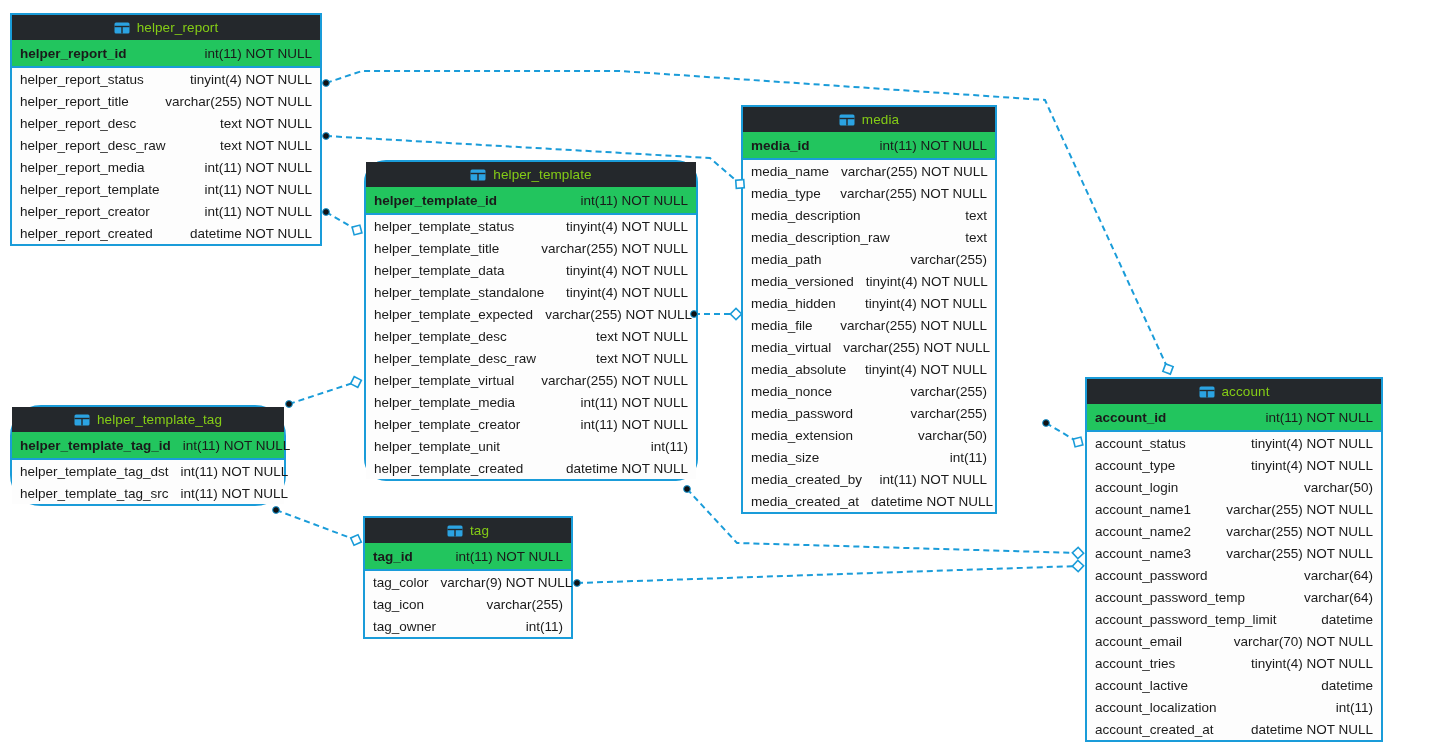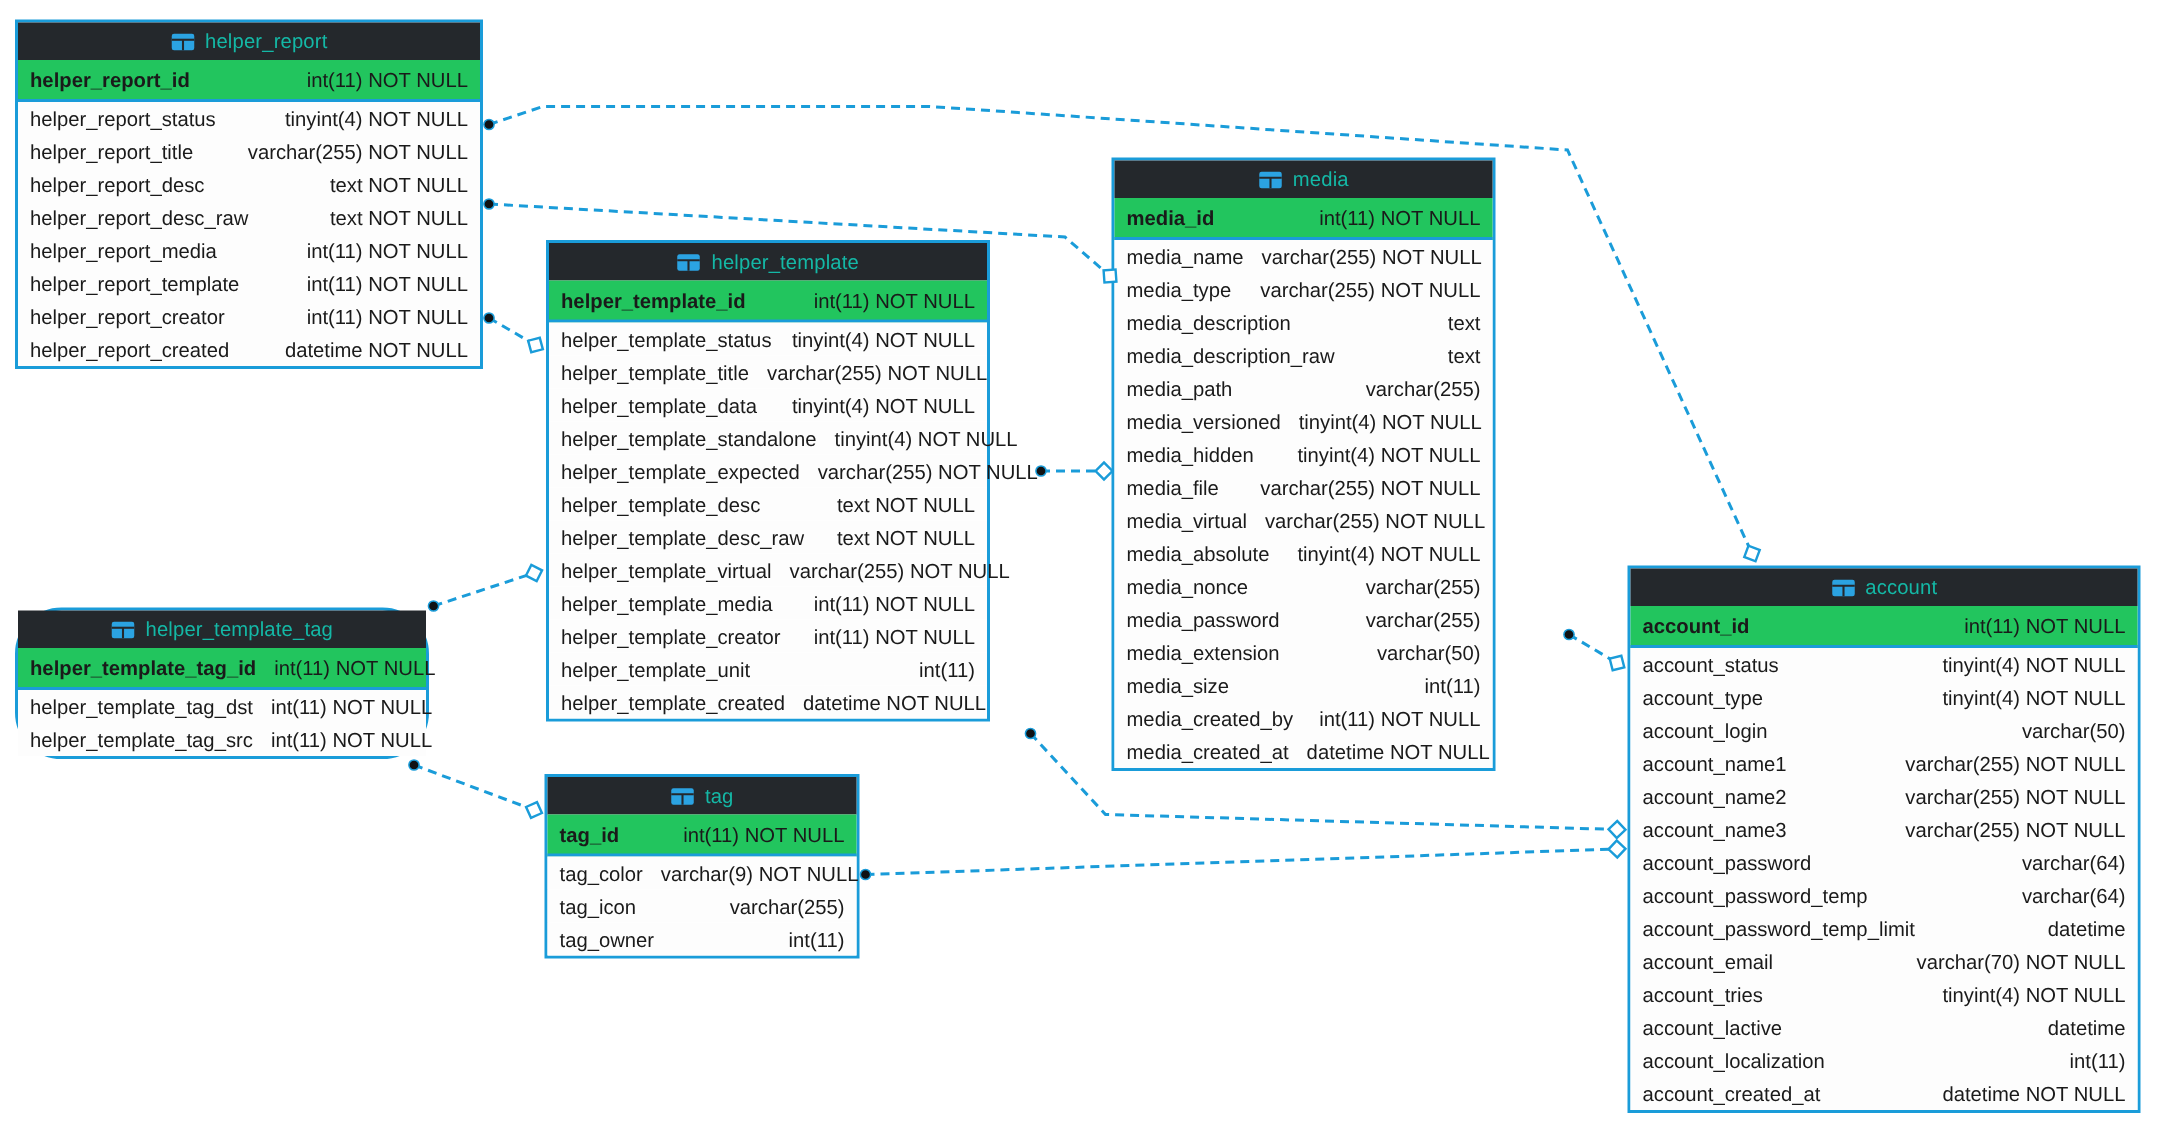--- a/index.html
+++ b/index.html
@@ -6,21 +6,21 @@
   body{
     width:1438px;height:754px;position:relative;background:#ffffff;
     font-family:"Liberation Sans",sans-serif;overflow:hidden;
   }
   #canvas{position:absolute;inset:0;}
   .table{
     position:absolute;background:#ffffff;border:2px solid #1a9cd9;
     box-sizing:border-box;z-index:1;color:#1a1a1a;
   }
   .thead{
-    background:#24282c;color:#14b8a6;height:25px;
+    background:#24282c;color:#84cc16;height:25px;
     display:flex;align-items:center;justify-content:center;gap:7px;
     font-size:13.5px;letter-spacing:.1px;
   }
   .ticon{display:inline-flex;align-items:center;}
   .row{
     height:22px;display:flex;align-items:center;justify-content:space-between;
     gap:12px;padding:0 8px;font-size:13.5px;white-space:nowrap;background:#fdfdfd;
   }
   .pkrow{height:26px;border-bottom:2px solid #1a9cd9;background:#22c55e;}
   .pkrow .cname{font-weight:bold;}
@@ -120,21 +120,21 @@
     <span class="ctype">int(11) NOT NULL</span>
   </div>
 
   <div class="row">
     <span class="cname">helper_report_created</span>
     <span class="ctype">datetime NOT NULL</span>
   </div>
 </div>
   </div>
 
-  <div class="table" style="left: 364px; top: 160px; width: 296px;">
+  <div class="table" style="left: 364px; top: 160px; width: 334px; border-radius: 22px;">
     <div class="thead">
       <span class="ticon">
         <svg width="16" height="12" viewBox="0 0 16 12">
           <rect x="0.5" y="0.5" width="15" height="11" rx="1.5" fill="#2ba3e2"></rect>
           <line x1="0.5" y1="4.5" x2="15.5" y2="4.5" stroke="#24282c" stroke-width="1.4"></line>
           <line x1="8" y1="4.5" x2="8" y2="11.5" stroke="#24282c" stroke-width="1.4"></line>
         </svg>
       </span>
       <span class="tname">helper_template</span>
     </div>
@@ -359,21 +359,21 @@
     <span class="ctype">int(11) NOT NULL</span>
   </div>
 
   <div class="row">
     <span class="cname">media_created_at</span>
     <span class="ctype">datetime NOT NULL</span>
   </div>
 </div>
   </div>
 
-  <div class="table" style="left: 1085px; top: 377px; width: 342px;">
+  <div class="table" style="left: 1085px; top: 377px; width: 298px;">
     <div class="thead">
       <span class="ticon">
         <svg width="16" height="12" viewBox="0 0 16 12">
           <rect x="0.5" y="0.5" width="15" height="11" rx="1.5" fill="#2ba3e2"></rect>
           <line x1="0.5" y1="4.5" x2="15.5" y2="4.5" stroke="#24282c" stroke-width="1.4"></line>
           <line x1="8" y1="4.5" x2="8" y2="11.5" stroke="#24282c" stroke-width="1.4"></line>
         </svg>
       </span>
       <span class="tname">account</span>
     </div>

